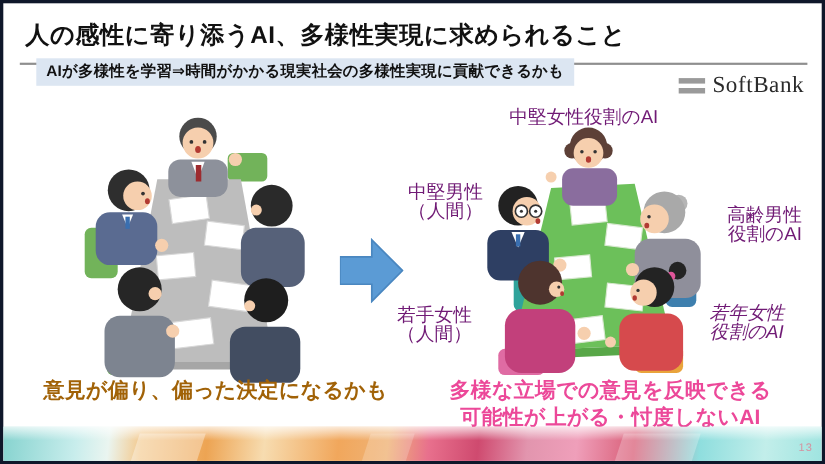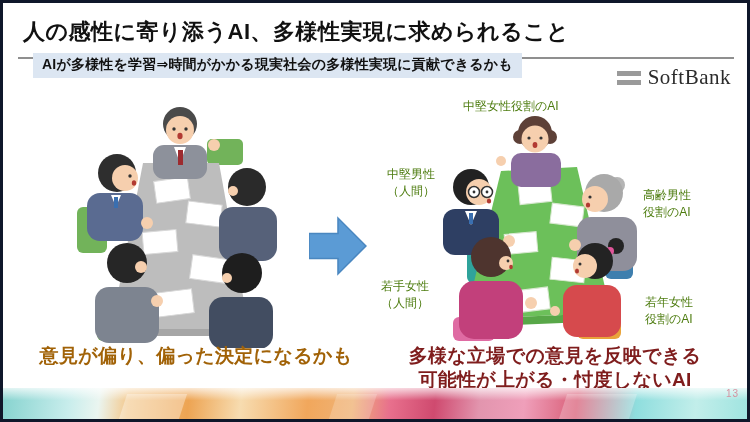--- a/index.html
+++ b/index.html
@@ -15,50 +15,50 @@
   .divider{position:absolute;left:15px;right:13px;top:54px;height:2px;background:#8f8f8f;}
 
   .subtitle{position:absolute;left:30px;top:50px;background:#dce6f2;padding:3px 9px 4px 9px;font-size:14px;font-weight:bold;color:#111;white-space:nowrap;letter-spacing:.2px;}
 
   .illus{position:absolute;}
   .illus-left{left:58px;top:100px;}
   .illus-right{left:424px;top:112px;}
 
   .arrow{position:absolute;left:306px;top:213px;}
 
-  .label{position:absolute;font-size:12px;line-height:17px;color:#4d7c0f;white-space:nowrap;}
+  .label{position:absolute;font-size:17px;line-height:17px;color:#701a75;white-space:nowrap;}
   .label.center{text-align:right;}
   .lbl-top{left:460px;top:95px;}
   .lbl-mid-left{left:368px;top:163px;width:64px;}
-  .lbl-right-upper{left:640px;top:184px;}
+  .lbl-right-upper{left:658px;top:184px;text-align:right;}
   .lbl-left-lower{left:358px;top:275px;width:68px;}
-  .lbl-right-lower{left:642px;top:291px;}
+  .lbl-right-lower{left:642px;top:273px;font-style:italic;}
 
   .caption{position:absolute;top:341px;text-align:center;font-size:19px;font-weight:bold;line-height:24px;letter-spacing:.3px;}
   .caption-left{left:26px;width:334px;color:#111;}
   .caption-left .line2{color:#a16207;}
-  .caption-right{left:384px;width:336px;color:#7f1d1d;}
+  .caption-right{left:384px;width:336px;color:#ec4899;}
 
   .bottom-strip{position:absolute;left:0;right:0;bottom:0;height:31px;
     background:
       linear-gradient(180deg, rgba(255,255,255,.75), rgba(255,255,255,0) 40%),
       linear-gradient(96deg,
         #86d3cf 0%, #c8edec 9%, #eaf5f0 13%,
         #f3c98e 17%, #eda453 25%, #f7dcb0 32%,
         #f1a75c 41%, #efb377 47%,
         #e8708d 52%, #cf4a6f 58%, #e295ae 64%,
         #ef9fba 70%, #d95f78 77%,
         #8fdede 85%, #c2eeea 93%, #9fe4e0 100%);
   }
   .strip-block{position:absolute;top:6px;height:25px;opacity:.35;background:#ffffff;transform:skewX(-18deg);}
   .sb1{left:120px;width:60px;}
   .sb2{left:330px;width:40px;opacity:.2;}
   .sb3{left:560px;width:70px;opacity:.25;}
 
-  .page-number{position:absolute;right:8px;bottom:20px;font-size:10px;color:#d492a0;letter-spacing:1px;text-align:right;}
+  .page-number{position:absolute;right:8px;bottom:6px;font-size:10px;color:#d492a0;letter-spacing:1px;text-align:right;}
 </style>
 </head>
 <body>
 
 <div class="slide">
 
   <div class="title">人の感性に寄り添うAI、多様性実現に求められること</div>
 
   <div class="logo">
     <div class="logo-bars">

